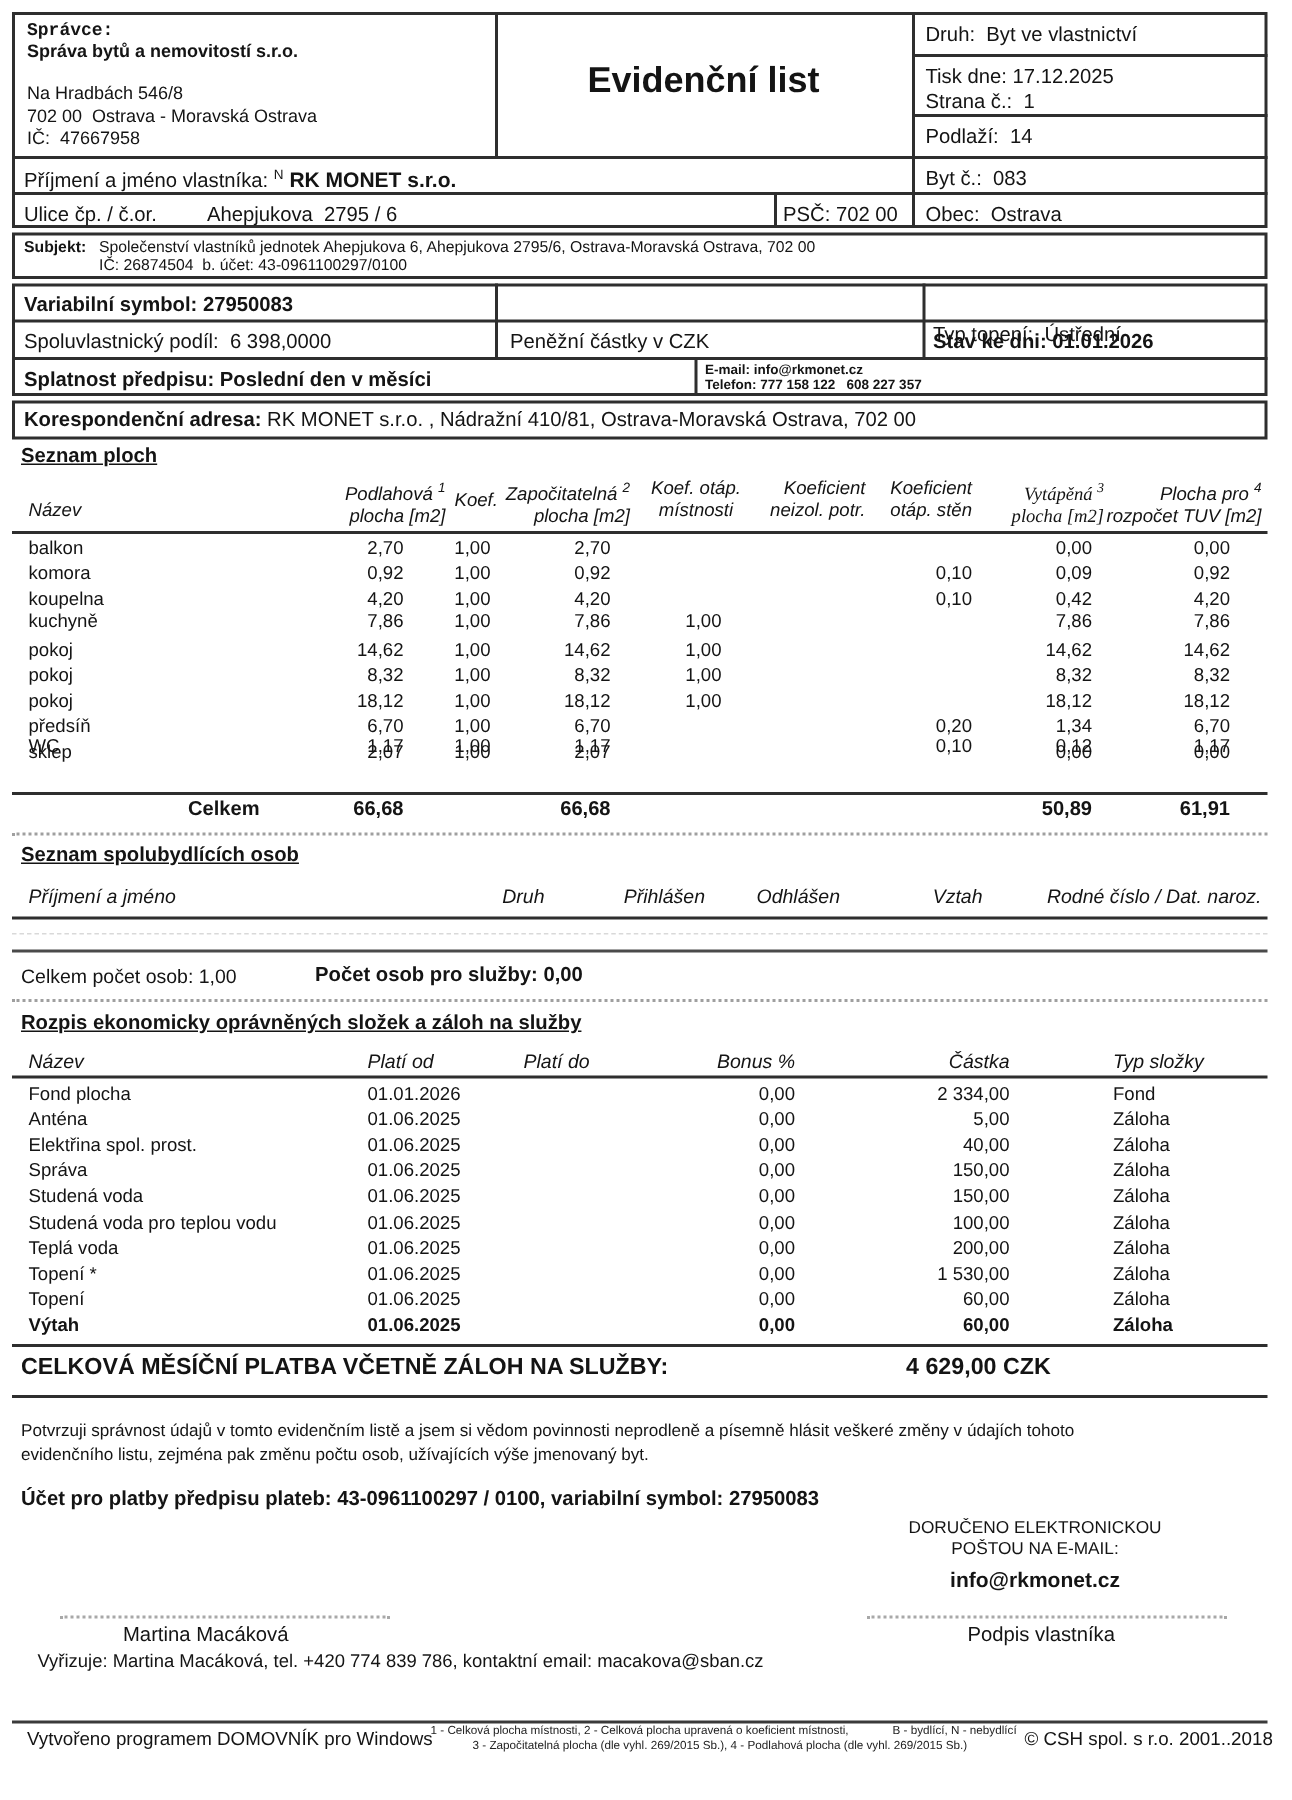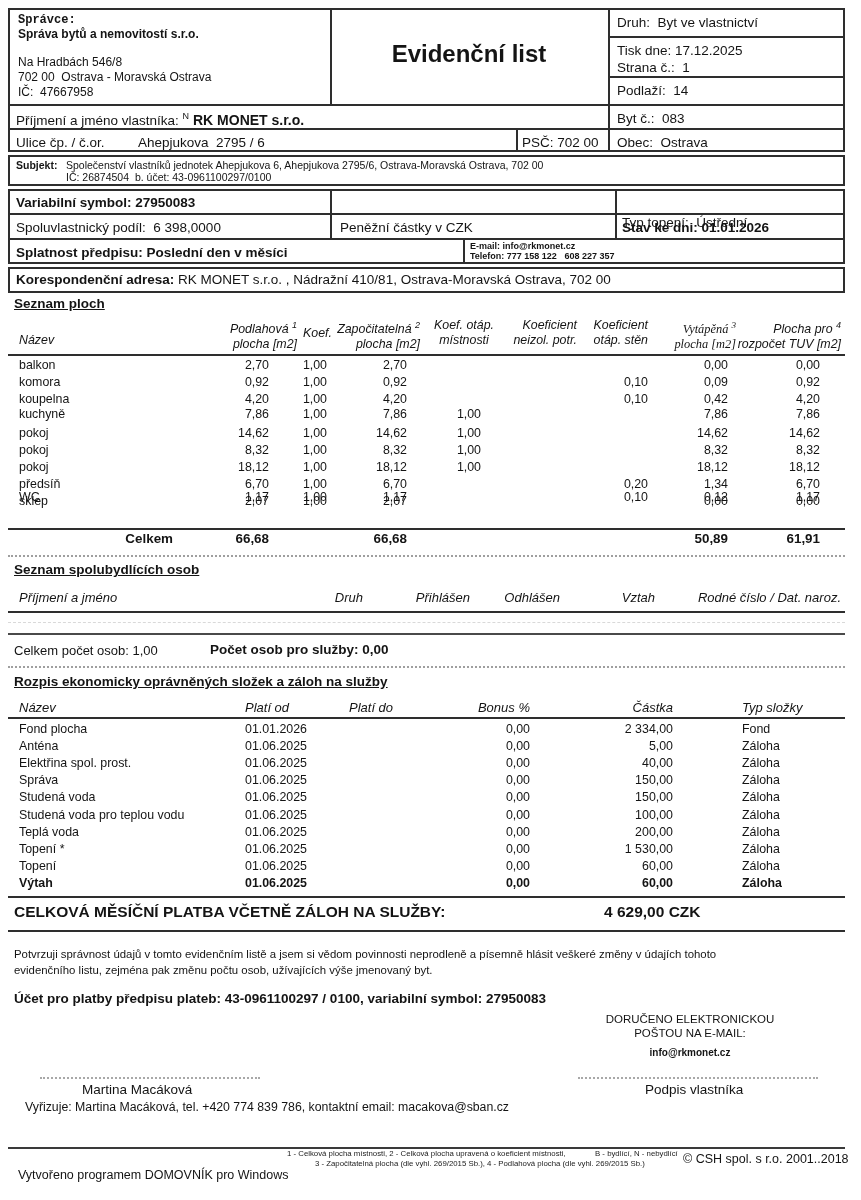--- a/index.html
+++ b/index.html
@@ -337,29 +337,29 @@
   <div class="abs pre b" style="left:604px;top:903px;font-size:15.5px;">4 629,00 CZK</div>
   <div class="hl" style="left:8px;top:930px;width:837px;"></div>
 
   <div class="abs pre" style="left:14px;top:948px;font-size:11.4px;">Potvrzuji správnost údajů v tomto evidenčním listě a jsem si vědom povinnosti neprodleně a písemně hlásit veškeré změny v údajích tohoto</div>
   <div class="abs pre" style="left:14px;top:964px;font-size:11.4px;">evidenčního listu, zejména pak změnu počtu osob, užívajících výše jmenovaný byt.</div>
   <div class="abs pre b fs135" style="left:14px;top:991px;">Účet pro platby předpisu plateb: 43-0961100297 / 0100, variabilní symbol: 27950083</div>
 
   <div class="abs" style="left:570px;top:1012px;width:240px;text-align:center;font-size:11.5px;line-height:14px;">
     <div>DORUČENO ELEKTRONICKOU</div>
     <div>POŠTOU NA E-MAIL:</div>
-    <div class="b" style="margin-top:6px;font-size:10px;">info@rkmonet.cz</div>
+    <div class="b" style="margin-top:6px;font-size:14px;">info@rkmonet.cz</div>
   </div>
 
   <div class="sig" style="left:40px;top:1077px;width:220px;"></div>
   <div class="sig" style="left:578px;top:1077px;width:240px;"></div>
   <div class="abs pre fs135" style="left:82px;top:1082px;">Martina Macáková</div>
   <div class="abs pre fs135" style="left:645px;top:1082px;">Podpis vlastníka</div>
   <div class="abs pre" style="left:25px;top:1100px;font-size:12.3px;">Vyřizuje: Martina Macáková, tel. +420 774 839 786, kontaktní email: macakova@sban.cz</div>
 
   <div class="hl" style="left:8px;top:1147px;width:837px;background:#3a3a3a;"></div>
-  <div class="abs pre" style="left:18px;top:1152px;font-size:12.5px;margin-top:16px;">Vytvořeno programem DOMOVNÍK pro Windows</div>
+  <div class="abs pre" style="left:18px;top:1152px;font-size:12.5px;">Vytvořeno programem DOMOVNÍK pro Windows</div>
   <div class="tiny" style="left:287px;top:1149px;">1 - Celková plocha místnosti, 2 - Celková plocha upravená o koeficient místnosti,</div>
   <div class="tiny" style="left:595px;top:1149px;">B - bydlící, N - nebydlící</div>
   <div class="tiny" style="left:315px;top:1159px;">3 - Započitatelná plocha (dle vyhl. 269/2015 Sb.), 4 - Podlahová plocha (dle vyhl. 269/2015 Sb.)</div>
   <div class="abs pre" style="left:683px;top:1152px;font-size:12.5px;">© CSH spol. s r.o. 2001..2018</div>
 
 </div>
 
 </body></html>

